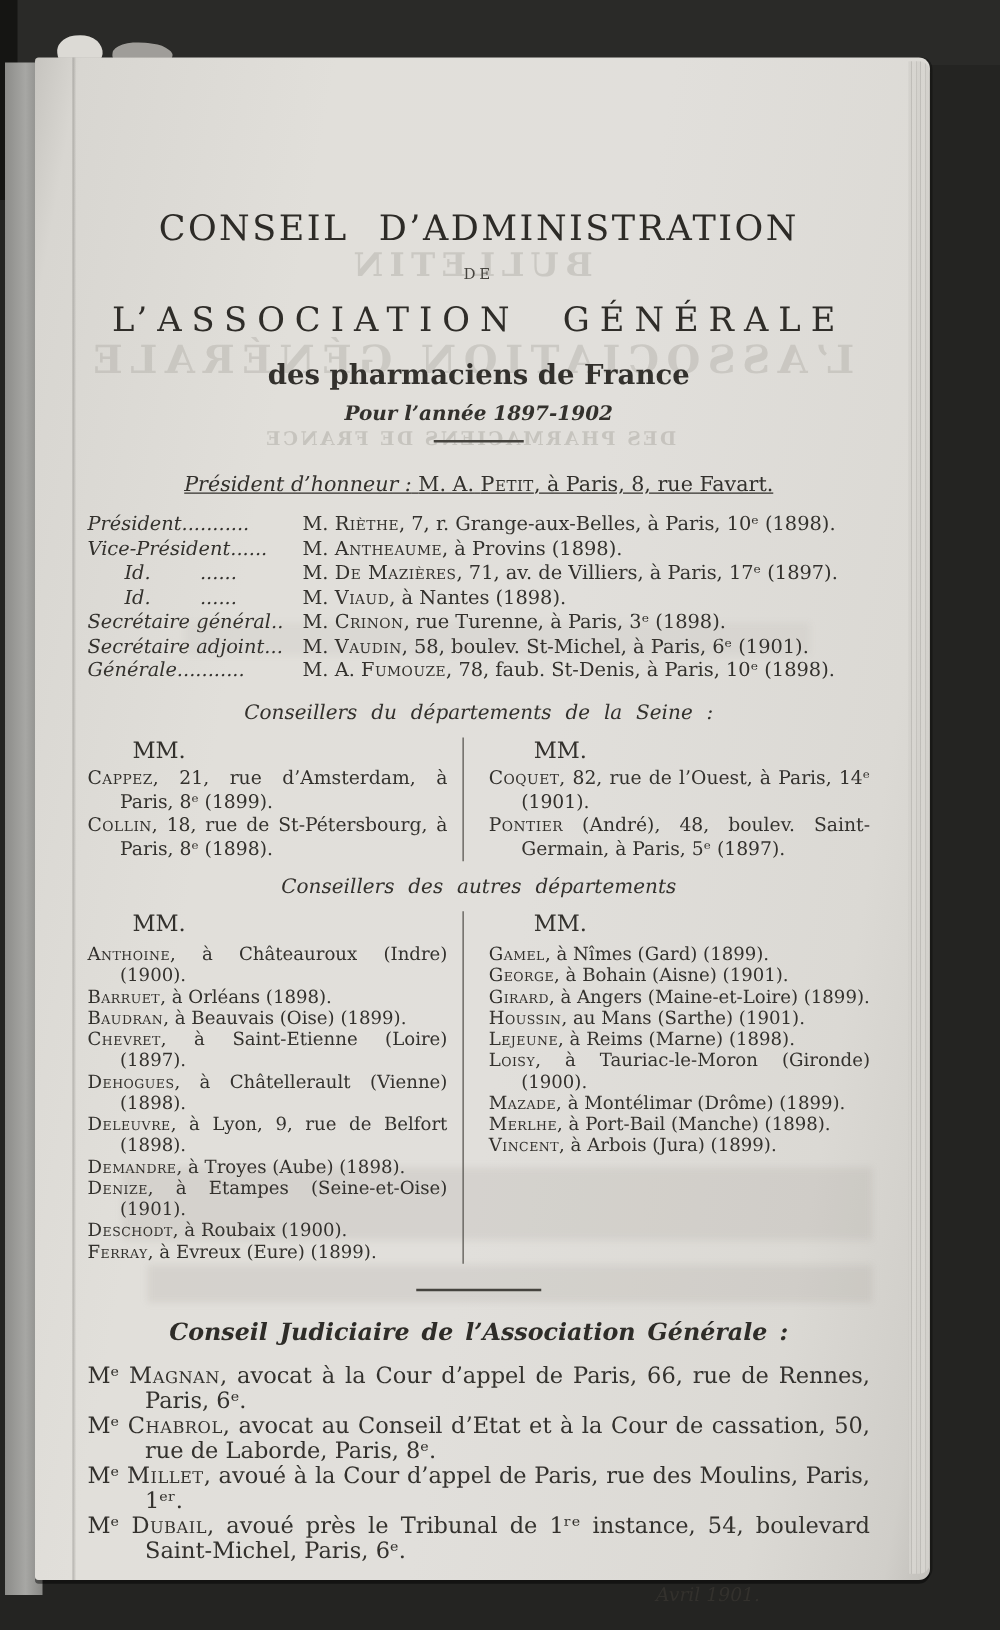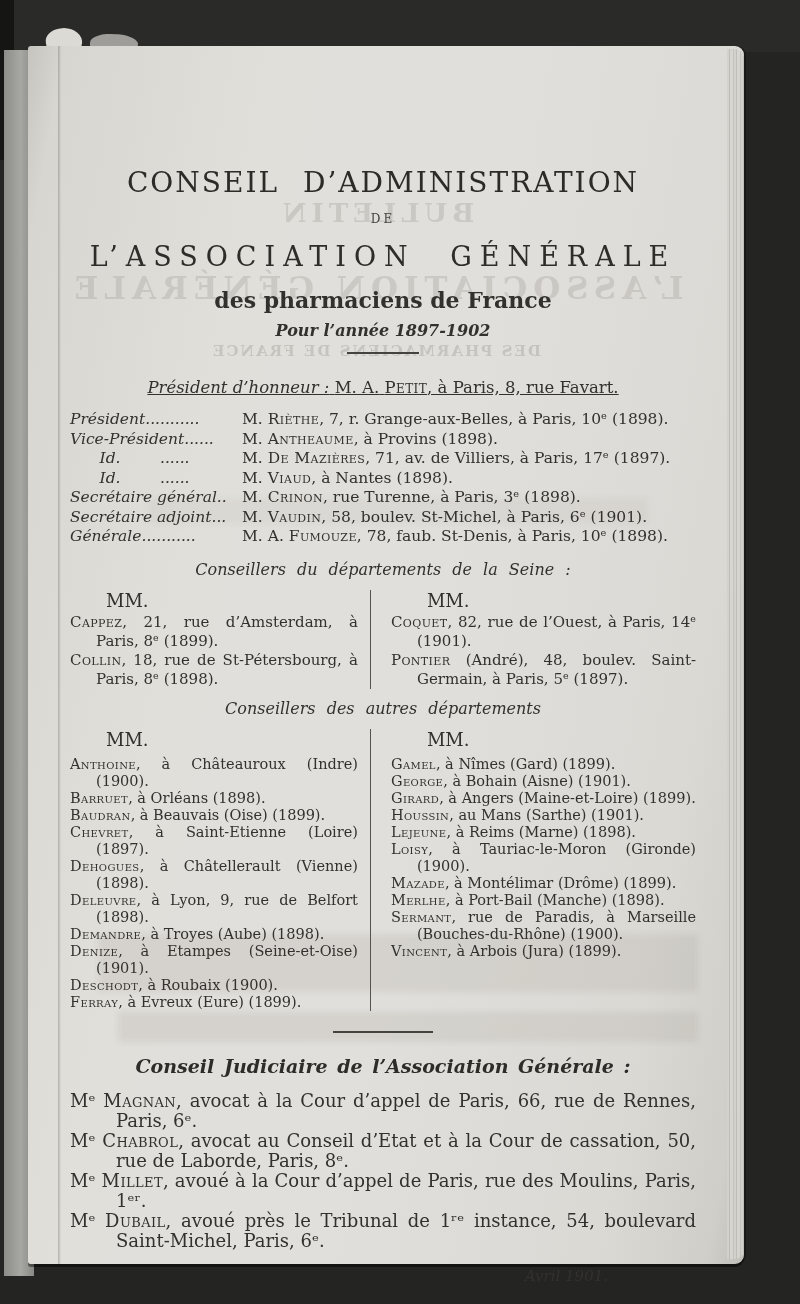--- a/index.html
+++ b/index.html
@@ -169,21 +169,20 @@
         <div class="col-r">
           <p class="mm">MM.</p>
           <p class="entry"><span class="sc">Gamel</span><span>, à Nîmes (Gard) (1899).</span></p>
           <p class="entry"><span class="sc">George</span><span>, à Bohain (Aisne) (1901).</span></p>
           <p class="entry"><span class="sc">Girard</span><span>, à Angers (Maine-et-Loire) (1899).</span></p>
           <p class="entry"><span class="sc">Houssin</span><span>, au Mans (Sarthe) (1901).</span></p>
           <p class="entry"><span class="sc">Lejeune</span><span>, à Reims (Marne) (1898).</span></p>
           <p class="entry"><span class="sc">Loisy</span><span>, à Tauriac-le-Moron (Gironde) (1900).</span></p>
           <p class="entry"><span class="sc">Mazade</span><span>, à Montélimar (Drôme) (1899).</span></p>
           <p class="entry"><span class="sc">Merlhe</span><span>, à Port-Bail (Manche) (1898).</span></p>
-          <p class="entry"><span class="sc">Sermant</span><span>, rue de Paradis, à Marseille (Bouches-du-Rhône) (1900).</span></p>
           <p class="entry"><span class="sc">Vincent</span><span>, à Arbois (Jura) (1899).</span></p>
         </div>
       </div>
 
       <hr class="rule rule-mid">
 
       <div class="jud-head">Conseil Judiciaire de l’Association Générale :</div>
       <p class="jud"><span>Mᵉ</span> <span class="sc">Magnan</span><span>, avocat à la Cour d’appel de Paris, 66, rue de Rennes, Paris, 6ᵉ.</span></p>
       <p class="jud"><span>Mᵉ</span> <span class="sc">Chabrol</span><span>, avocat au Conseil d’Etat et à la Cour de cassation, 50, rue de Laborde, Paris, 8ᵉ.</span></p>
       <p class="jud"><span>Mᵉ</span> <span class="sc">Millet</span><span>, avoué à la Cour d’appel de Paris, rue des Moulins, Paris, 1ᵉʳ.</span></p>

